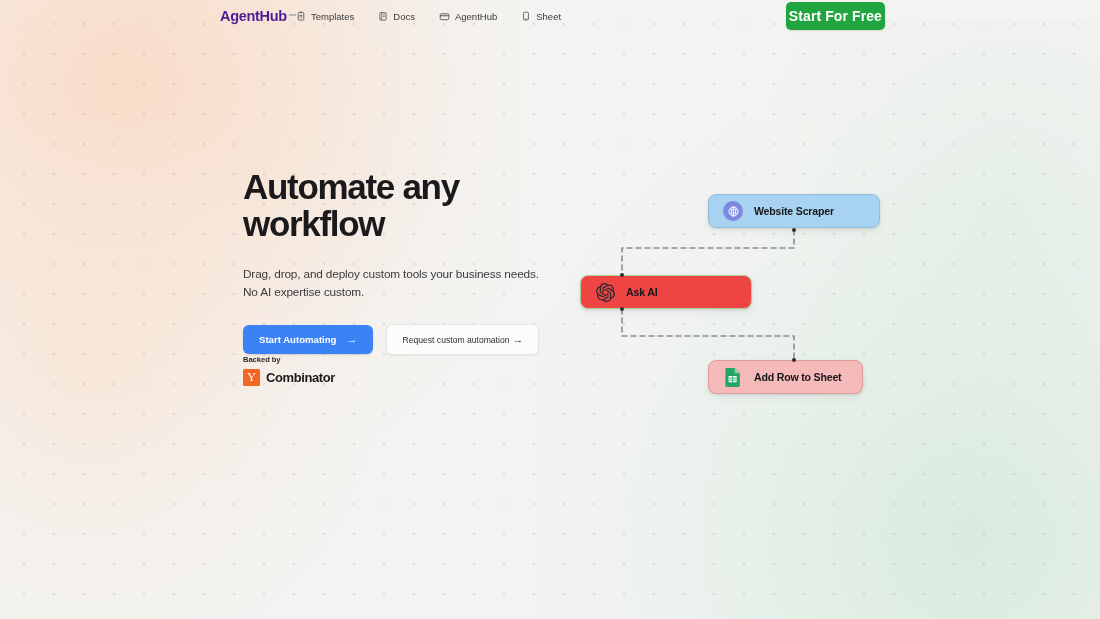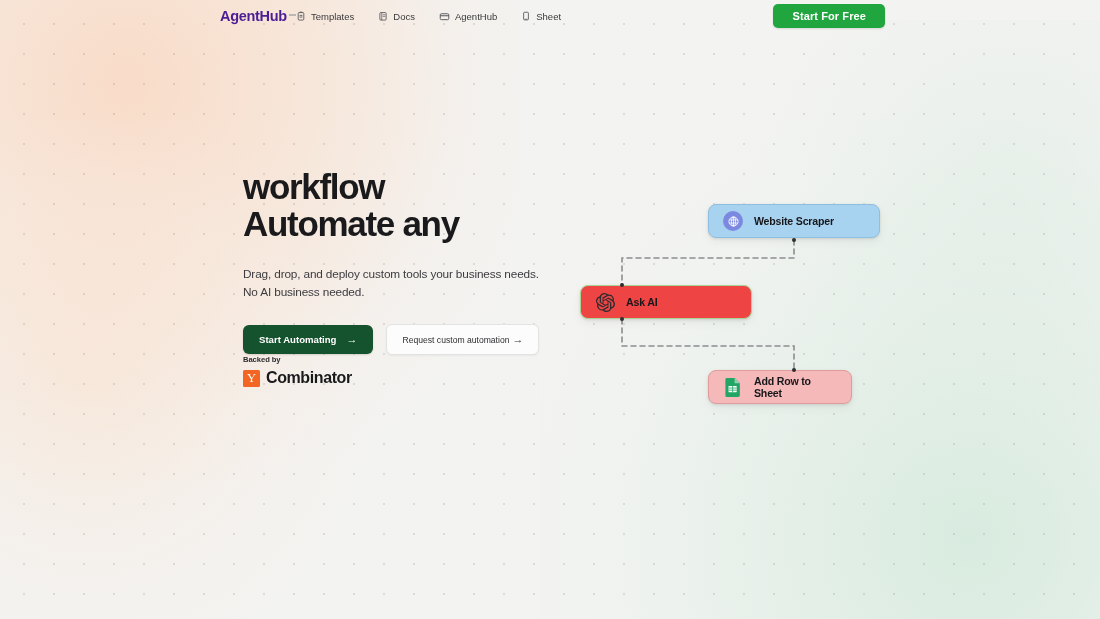--- a/index.html
+++ b/index.html
@@ -122,23 +122,23 @@
     color: #3a3a3c;
     white-space: nowrap;
     cursor: pointer;
   }
   .nav-link svg { display: block; }
   .nav-cta {
     position: absolute;
     right: 215px;
     background: #21a63f;
     color: #ffffff;
-    font-size: 11px;
-    font-weight: bold;
-    padding: 6px 19px;
+    font-size: 14px;
+    font-weight: bold;
+    padding: 6px 3px;
     border: none;
     border-radius: 5px;
     cursor: pointer;
     letter-spacing: 0.1px;
     box-shadow: 0 1px 2px rgba(0,0,0,0.12);
   }
 
   
   .hero {
     position: absolute;
@@ -165,21 +165,21 @@
   .hero-actions {
     margin-top: 23px;
     display: flex;
     align-items: center;
     gap: 13px;
   }
   .btn-primary {
     display: flex;
     align-items: center;
     gap: 10px;
-    background: #14532d;
+    background: #3b82f6;
     color: #ffffff;
     font-size: 9.6px;
     font-weight: bold;
     padding: 9px 16px;
     border: none;
     border-radius: 6px;
     cursor: pointer;
     box-shadow: 0 1px 2px rgba(0,0,0,0.14);
   }
   .btn-secondary {
@@ -216,31 +216,31 @@
     background: #f26522;
     color: #ffffff;
     font-family: "Liberation Serif", serif;
     font-size: 12.5px;
     display: flex;
     align-items: center;
     justify-content: center;
     border-radius: 1.5px;
   }
   .yc-name {
-    font-size: 16px;
+    font-size: 13px;
     font-weight: bold;
     color: #1a1a1c;
     letter-spacing: -0.4px;
   }
 
   
   .flow {
     position: absolute;
     left: 560px;
-    top: 186px;
+    top: 176px;
     width: 360px;
     height: 230px;
     z-index: 15;
   }
   .flow-svg {
     position: absolute;
     inset: 0;
     width: 100%;
     height: 100%;
     overflow: visible;
@@ -267,21 +267,21 @@
     border: 1px solid #8fbfe0;
   }
   .node-askai {
     left: 20px; top: 99px;
     width: 172px;
     background: #ef4444;
     border: 1px solid #a9d495;
   }
   .node-sheet {
     left: 148px; top: 184px;
-    width: 144px;
+    width: 155px;
     background: #f6b9b9;
     border: 1px solid #e09c9c;
   }
   .node-icon {
     width: 20px; height: 20px;
     flex: 0 0 20px;
     display: flex;
     align-items: center;
     justify-content: center;
   }
@@ -363,27 +363,27 @@
     </a>
 
   </div>
 
   <button class="nav-cta">Start For Free</button>
 </nav>
 
 <section class="hero">
 
   <h1 class="hero-title">
+    <div>Automate any</div>
     <div>workflow</div>
-    <div>Automate any</div>
   </h1>
 
   <p class="hero-sub">
     <span>Drag, drop, and deploy custom tools your business needs.</span><br>
-    <span>No AI business needed.</span>
+    <span>No AI expertise custom.</span>
   </p>
 
   <div class="hero-actions">
 
     <button class="btn-primary">
       <span>Start Automating</span>
       <span class="arrow">→</span>
     </button>
 
     <button class="btn-secondary">

